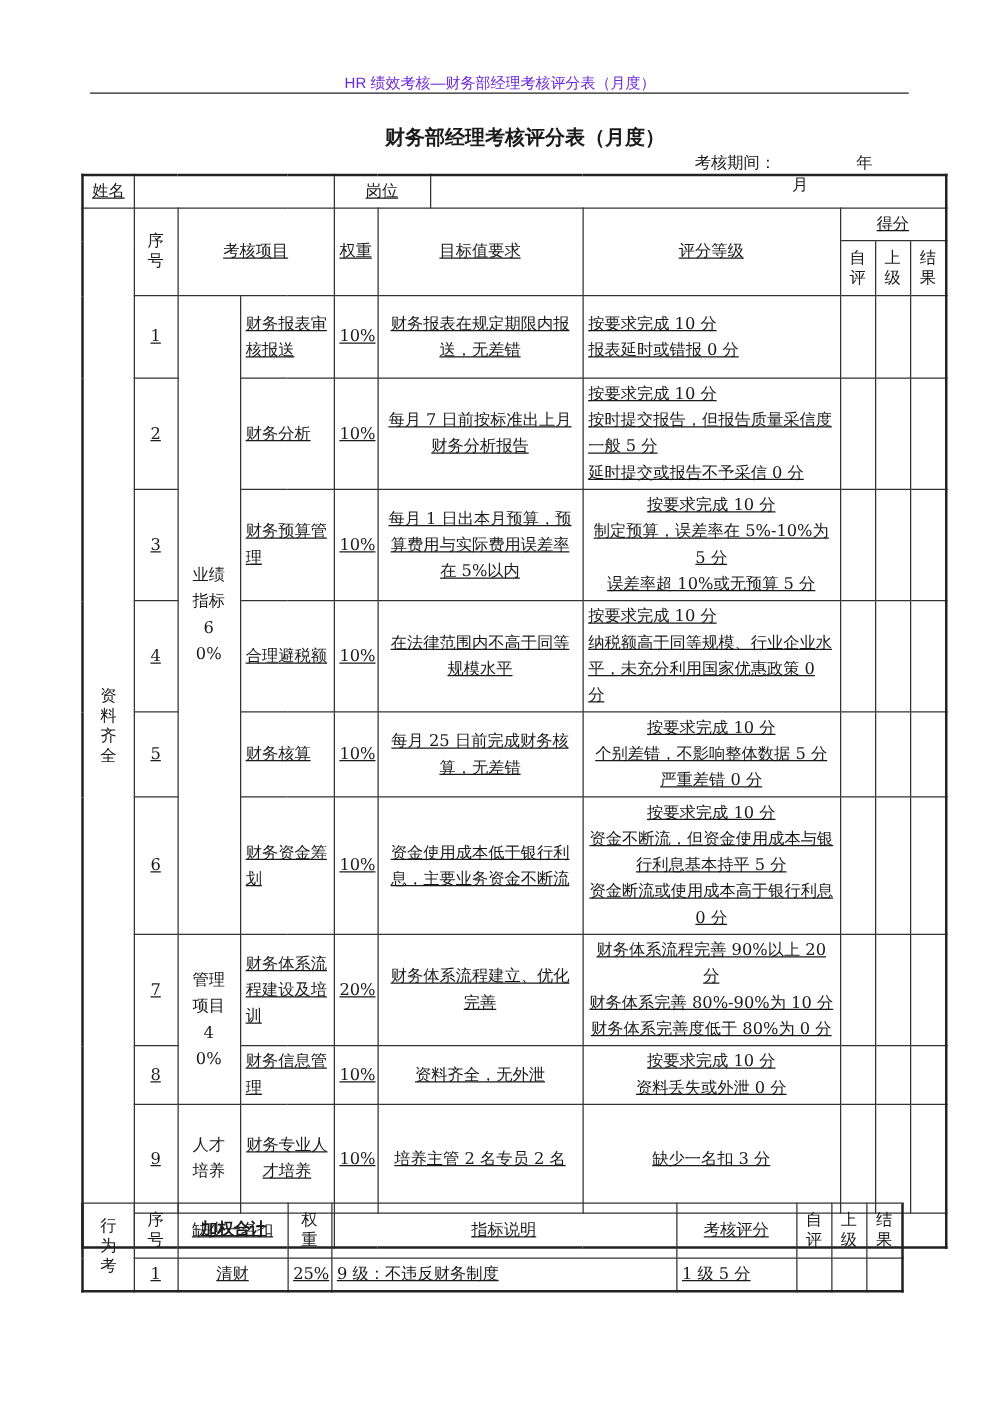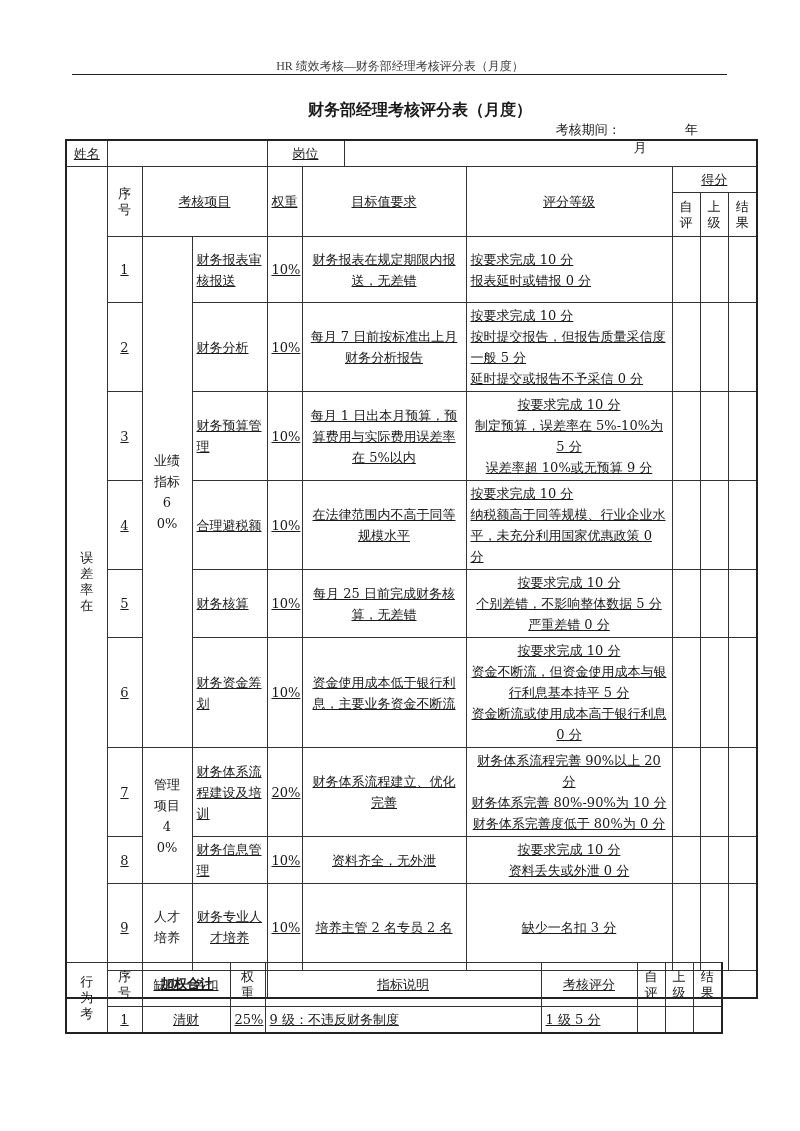--- a/index.html
+++ b/index.html
@@ -1,17 +1,17 @@
 <!DOCTYPE html>
 <html><head>
 <meta charset="utf-8">
 <style>
   html, body { margin:0; padding:0; background:#ffffff; }
   body { width:800px; height:1131px; position:relative; font-family:"DejaVu Serif","Liberation Serif",serif; color:#1a1a1a; overflow:hidden; }
-  .running-header { position:absolute; top:58px; left:0; width:800px; text-align:center; font-family:Liberation Serif, serif; font-size:12px; color:#404040; }
+  .running-header { position:absolute; top:58px; left:0; width:800px; text-align:center; font-family:Liberation Sans, sans-serif; font-size:12px; color:#6d28d9; }
   .header-rule { position:absolute; top:74px; left:72px; width:655px; height:0; border-top:1.5px solid #222; }
   .doc-title { position:absolute; top:100px; left:0; width:800px; text-align:center; font-size:16px; font-weight:bold; font-family:"DejaVu Sans","Liberation Sans",sans-serif;margin-left:20px; }
   .period { position:absolute; top:121px; left:550px; font-size:13px; width:180px;text-align:center; }
   .period span { display:inline-block; }
   table.sheet { position:absolute; top:139px; left:65px; width:656px; border-collapse:collapse; border:2px solid #222; table-layout:fixed; font-size:13px; line-height:21px;text-decoration:underline; }
   table.sheet td { border:1px solid #333; padding:2px 4px; vertical-align:middle; text-align:center; }
   .l { text-align:left !important; }
   .vert { line-height:16px; }
   .bold { font-weight:bold; font-family:"DejaVu Sans","Liberation Sans",sans-serif; }
   .r { text-align:right !important; }
@@ -49,21 +49,21 @@
 
   <tbody>
       <tr style="height:25px">
     <td colspan="1" style="border-right:1px solid #333;">姓名</td>
     <td colspan="4"></td>
     <td colspan="2">岗位</td>
     <td colspan="6"></td>
   </tr>
 
   <tr style="height:24px">
-    <td rowspan="22" class="vert"><span style="display:inline-block;width:14px;word-break:break-all;">误差率在</span></td>
+    <td rowspan="22" class="vert"><span style="display:inline-block;width:14px;word-break:break-all;">资料齐全</span></td>
     <td rowspan="2" class="vert"><span style="display:inline-block;width:14px;word-break:break-all;">序号</span></td>
     <td rowspan="2" colspan="3">考核项目</td>
     <td rowspan="2">权重</td>
     <td rowspan="2" colspan="2">目标值要求</td>
     <td rowspan="2" colspan="2">评分等级</td>
     <td colspan="3">得分</td>
   </tr>
   <tr style="height:44px">
     <td class="vert"><span style="display:inline-block;width:14px;word-break:break-all;">自评</span></td>
     <td class="vert"><span style="display:inline-block;width:14px;word-break:break-all;">上级</span></td>
@@ -101,21 +101,21 @@
   </tr>
 
   <tr style="height:84px">
     <td>3</td>
     <td colspan="2" class="l">财务预算管理</td>
     <td>10%</td>
     <td colspan="2">每月 1 日出本月预算，预算费用与实际费用误差率在 5%以内</td>
     <td colspan="2">
       <div>按要求完成 10 分</div>
       <div>制定预算，误差率在 5%-10%为 5 分</div>
-      <div>误差率超 10%或无预算 9 分</div>
+      <div>误差率超 10%或无预算 5 分</div>
     </td>
     <td></td>
     <td></td>
     <td></td>
   </tr>
 
   <tr style="height:86px">
     <td>4</td>
     <td colspan="2" class="l">合理避税额</td>
     <td>10%</td>

